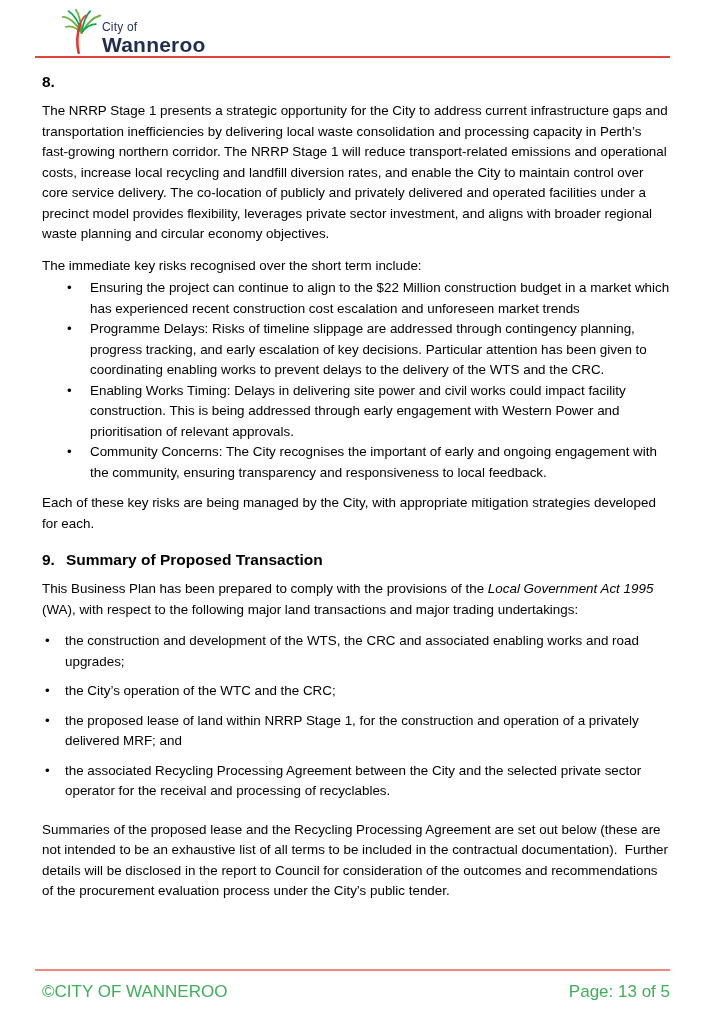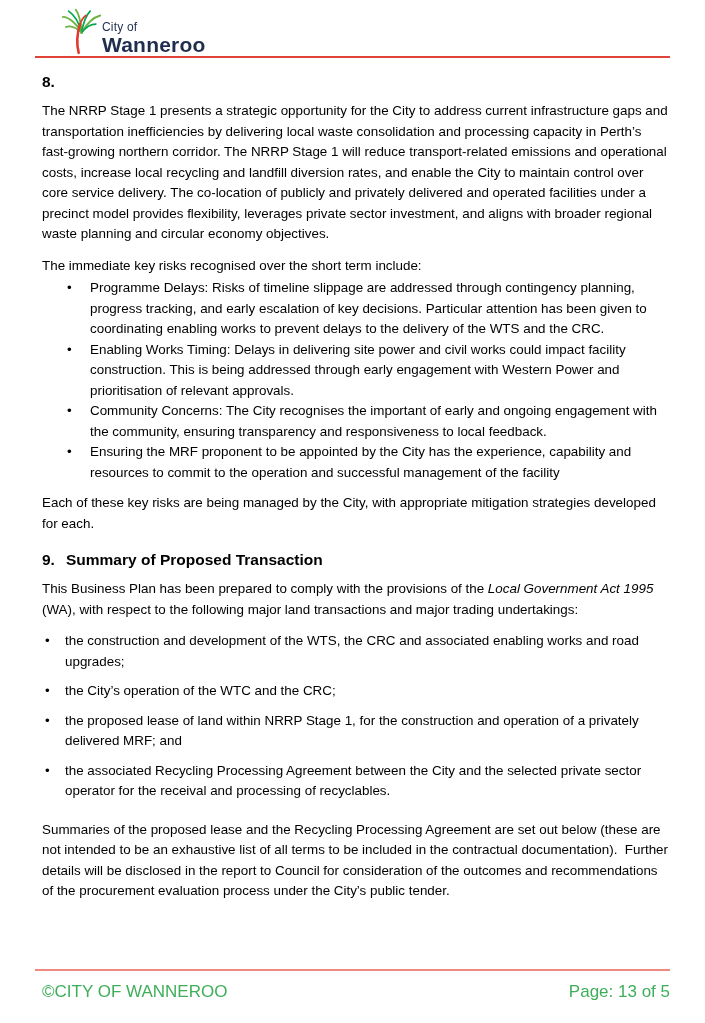--- a/index.html
+++ b/index.html
@@ -83,24 +83,24 @@
 
     <div class="heading">
       <span class="num">8.</span>
     </div>
 
     <p class="para">The NRRP Stage 1 presents a strategic opportunity for the City to address current infrastructure gaps and transportation inefficiencies by delivering local waste consolidation and processing capacity in Perth’s fast-growing northern corridor. The NRRP Stage 1 will reduce transport-related emissions and operational costs, increase local recycling and landfill diversion rates, and enable the City to maintain control over core service delivery. The co-location of publicly and privately delivered and operated facilities under a precinct model provides flexibility, leverages private sector investment, and aligns with broader regional waste planning and circular economy objectives.</p>
 
     <p class="para" style="margin-bottom:2px;">The immediate key risks recognised over the short term include:</p>
 
     <ul class="bullets inner">
+      <li>Ensuring the project can continue to align to the $22 Million construction budget in a market which has experienced recent construction cost escalation and unforeseen market trends</li>
       <li>Programme Delays: Risks of timeline slippage are addressed through contingency planning, progress tracking, and early escalation of key decisions. Particular attention has been given to coordinating enabling works to prevent delays to the delivery of the WTS and the CRC.</li>
       <li>Enabling Works Timing: Delays in delivering site power and civil works could impact facility construction. This is being addressed through early engagement with Western Power and prioritisation of relevant approvals.</li>
       <li>Community Concerns: The City recognises the important of early and ongoing engagement with the community, ensuring transparency and responsiveness to local feedback.</li>
-      <li>Ensuring the MRF proponent to be appointed by the City has the experience, capability and resources to commit to the operation and successful management of the facility</li>
     </ul>
 
     <p class="para after-list">Each of these key risks are being managed by the City, with appropriate mitigation strategies developed for each.</p>
 
     <div class="heading second">
       <span class="num">9.</span>
       <span>Summary of Proposed Transaction</span>
     </div>
 
     <p class="para"><span>This Business Plan has been prepared to comply with the provisions of the </span><i>Local Government Act 1995</i><span> (WA), with respect to the following major land transactions and major trading undertakings:</span></p>

